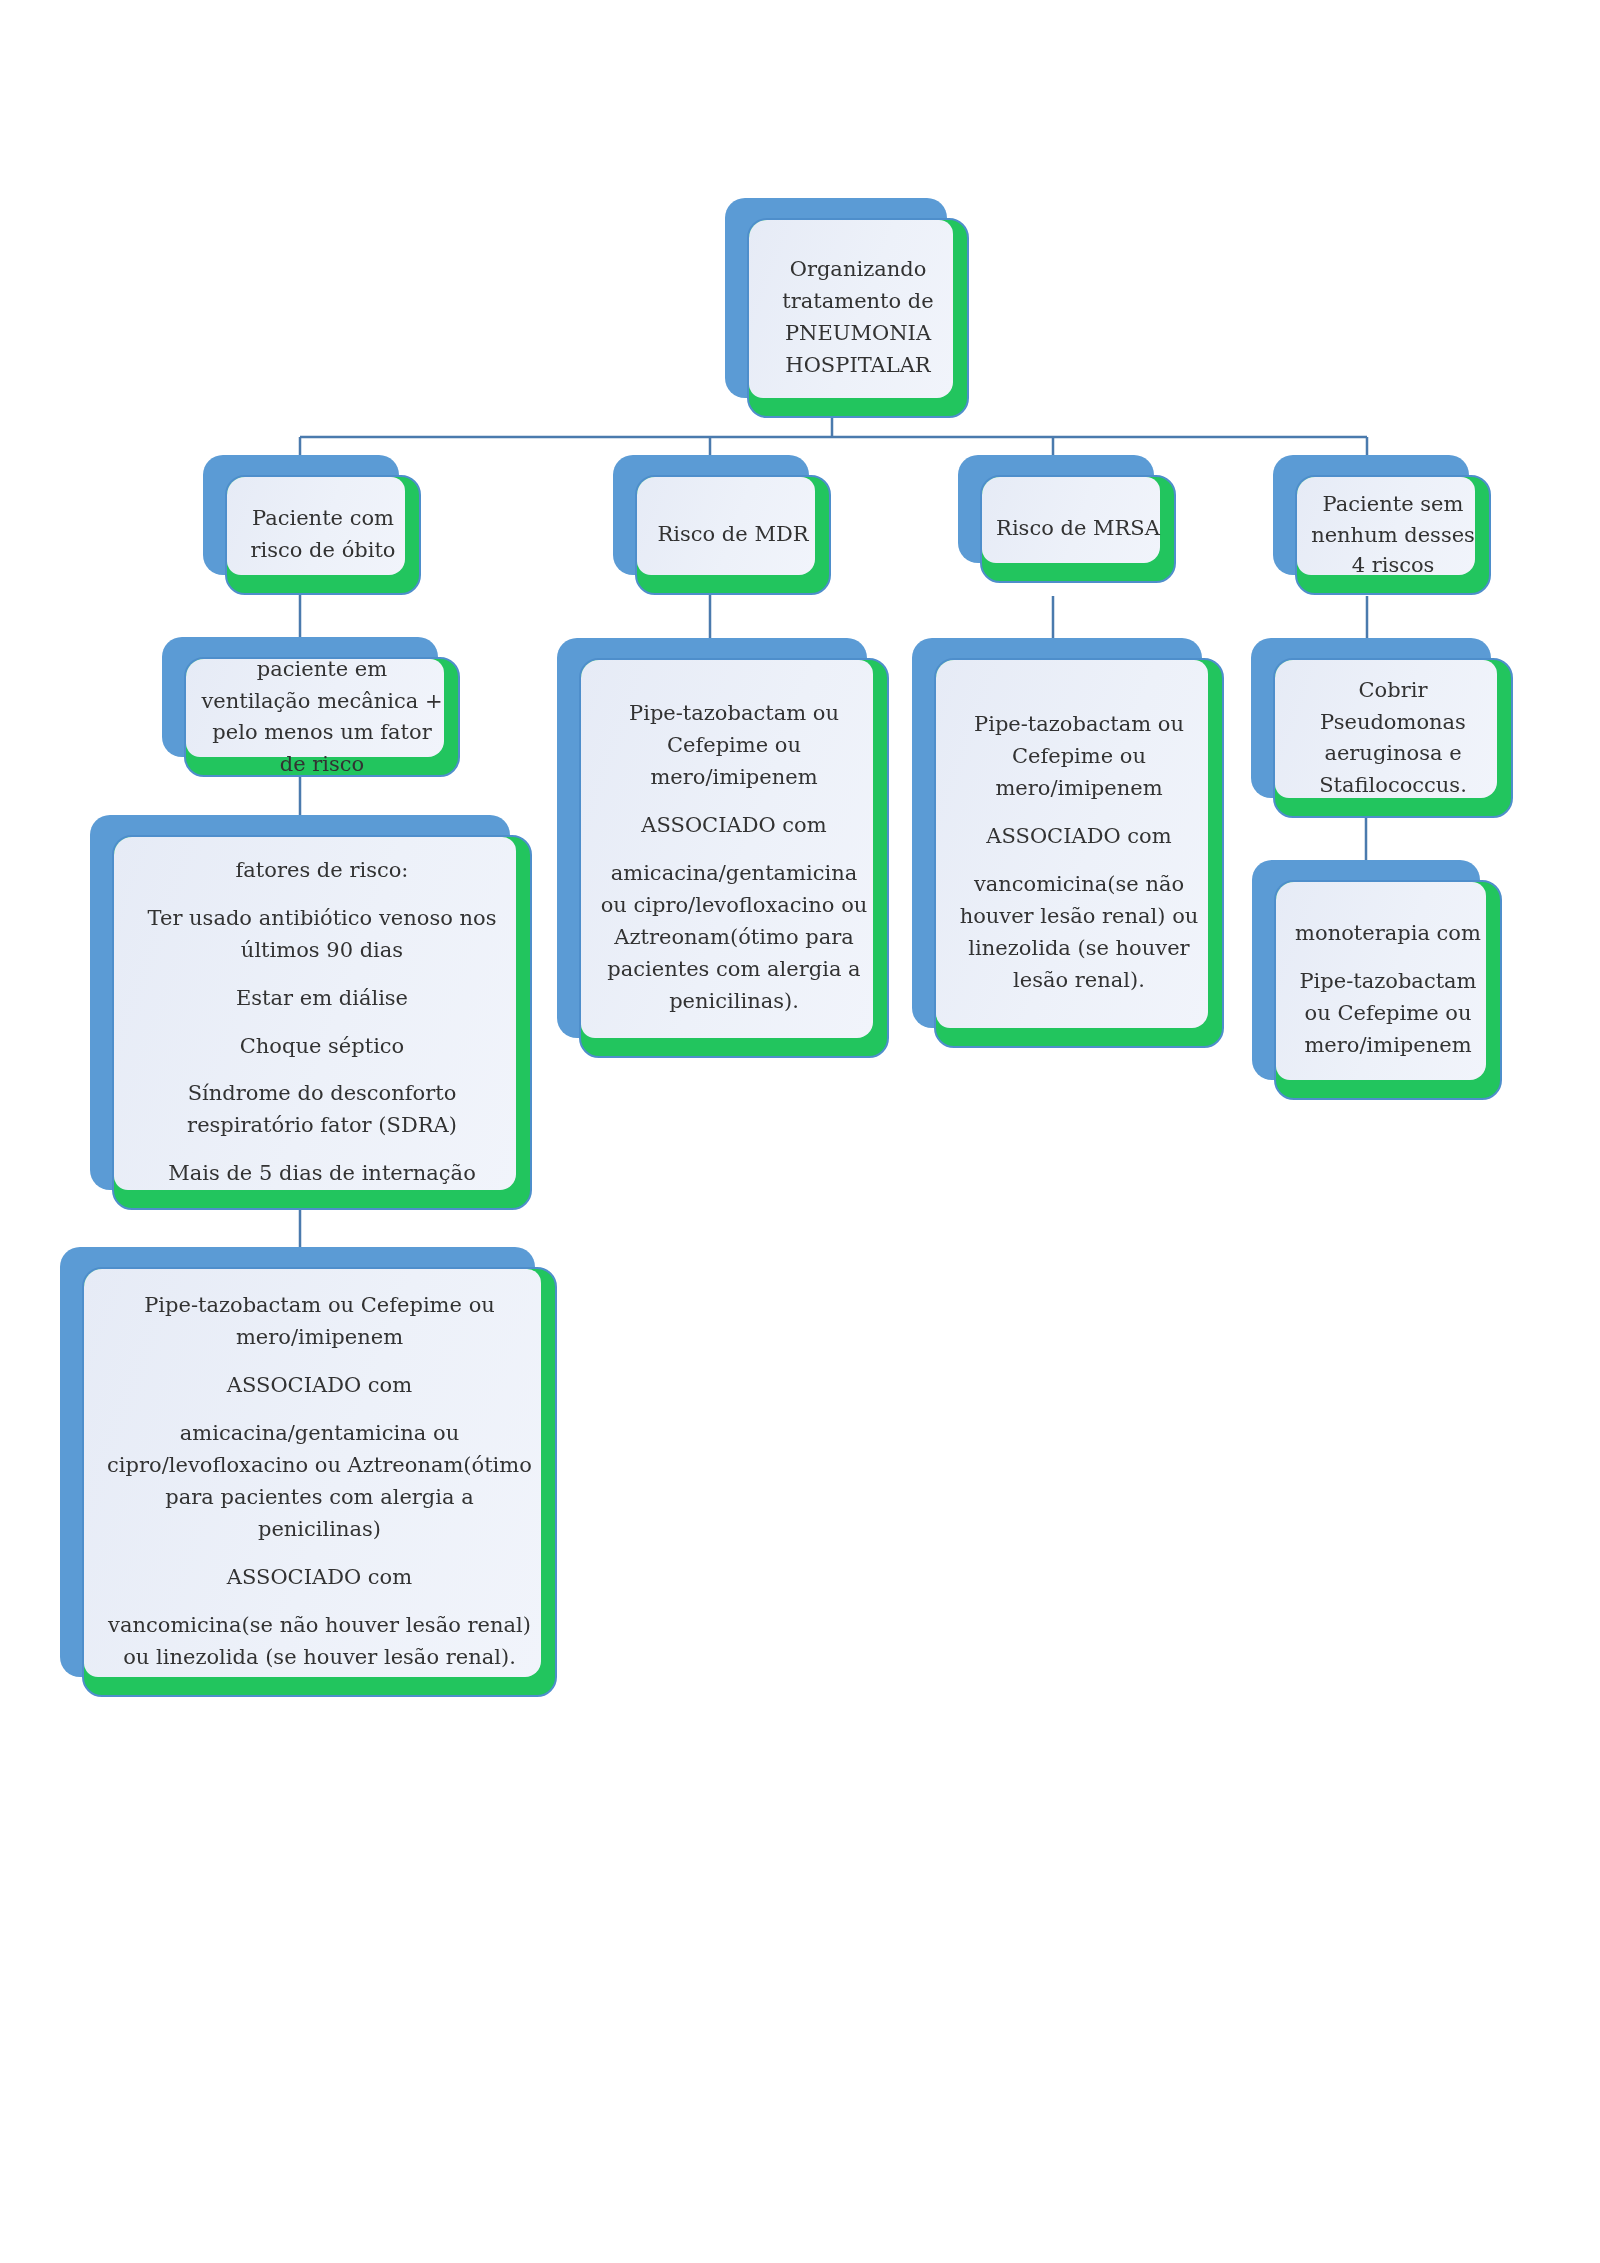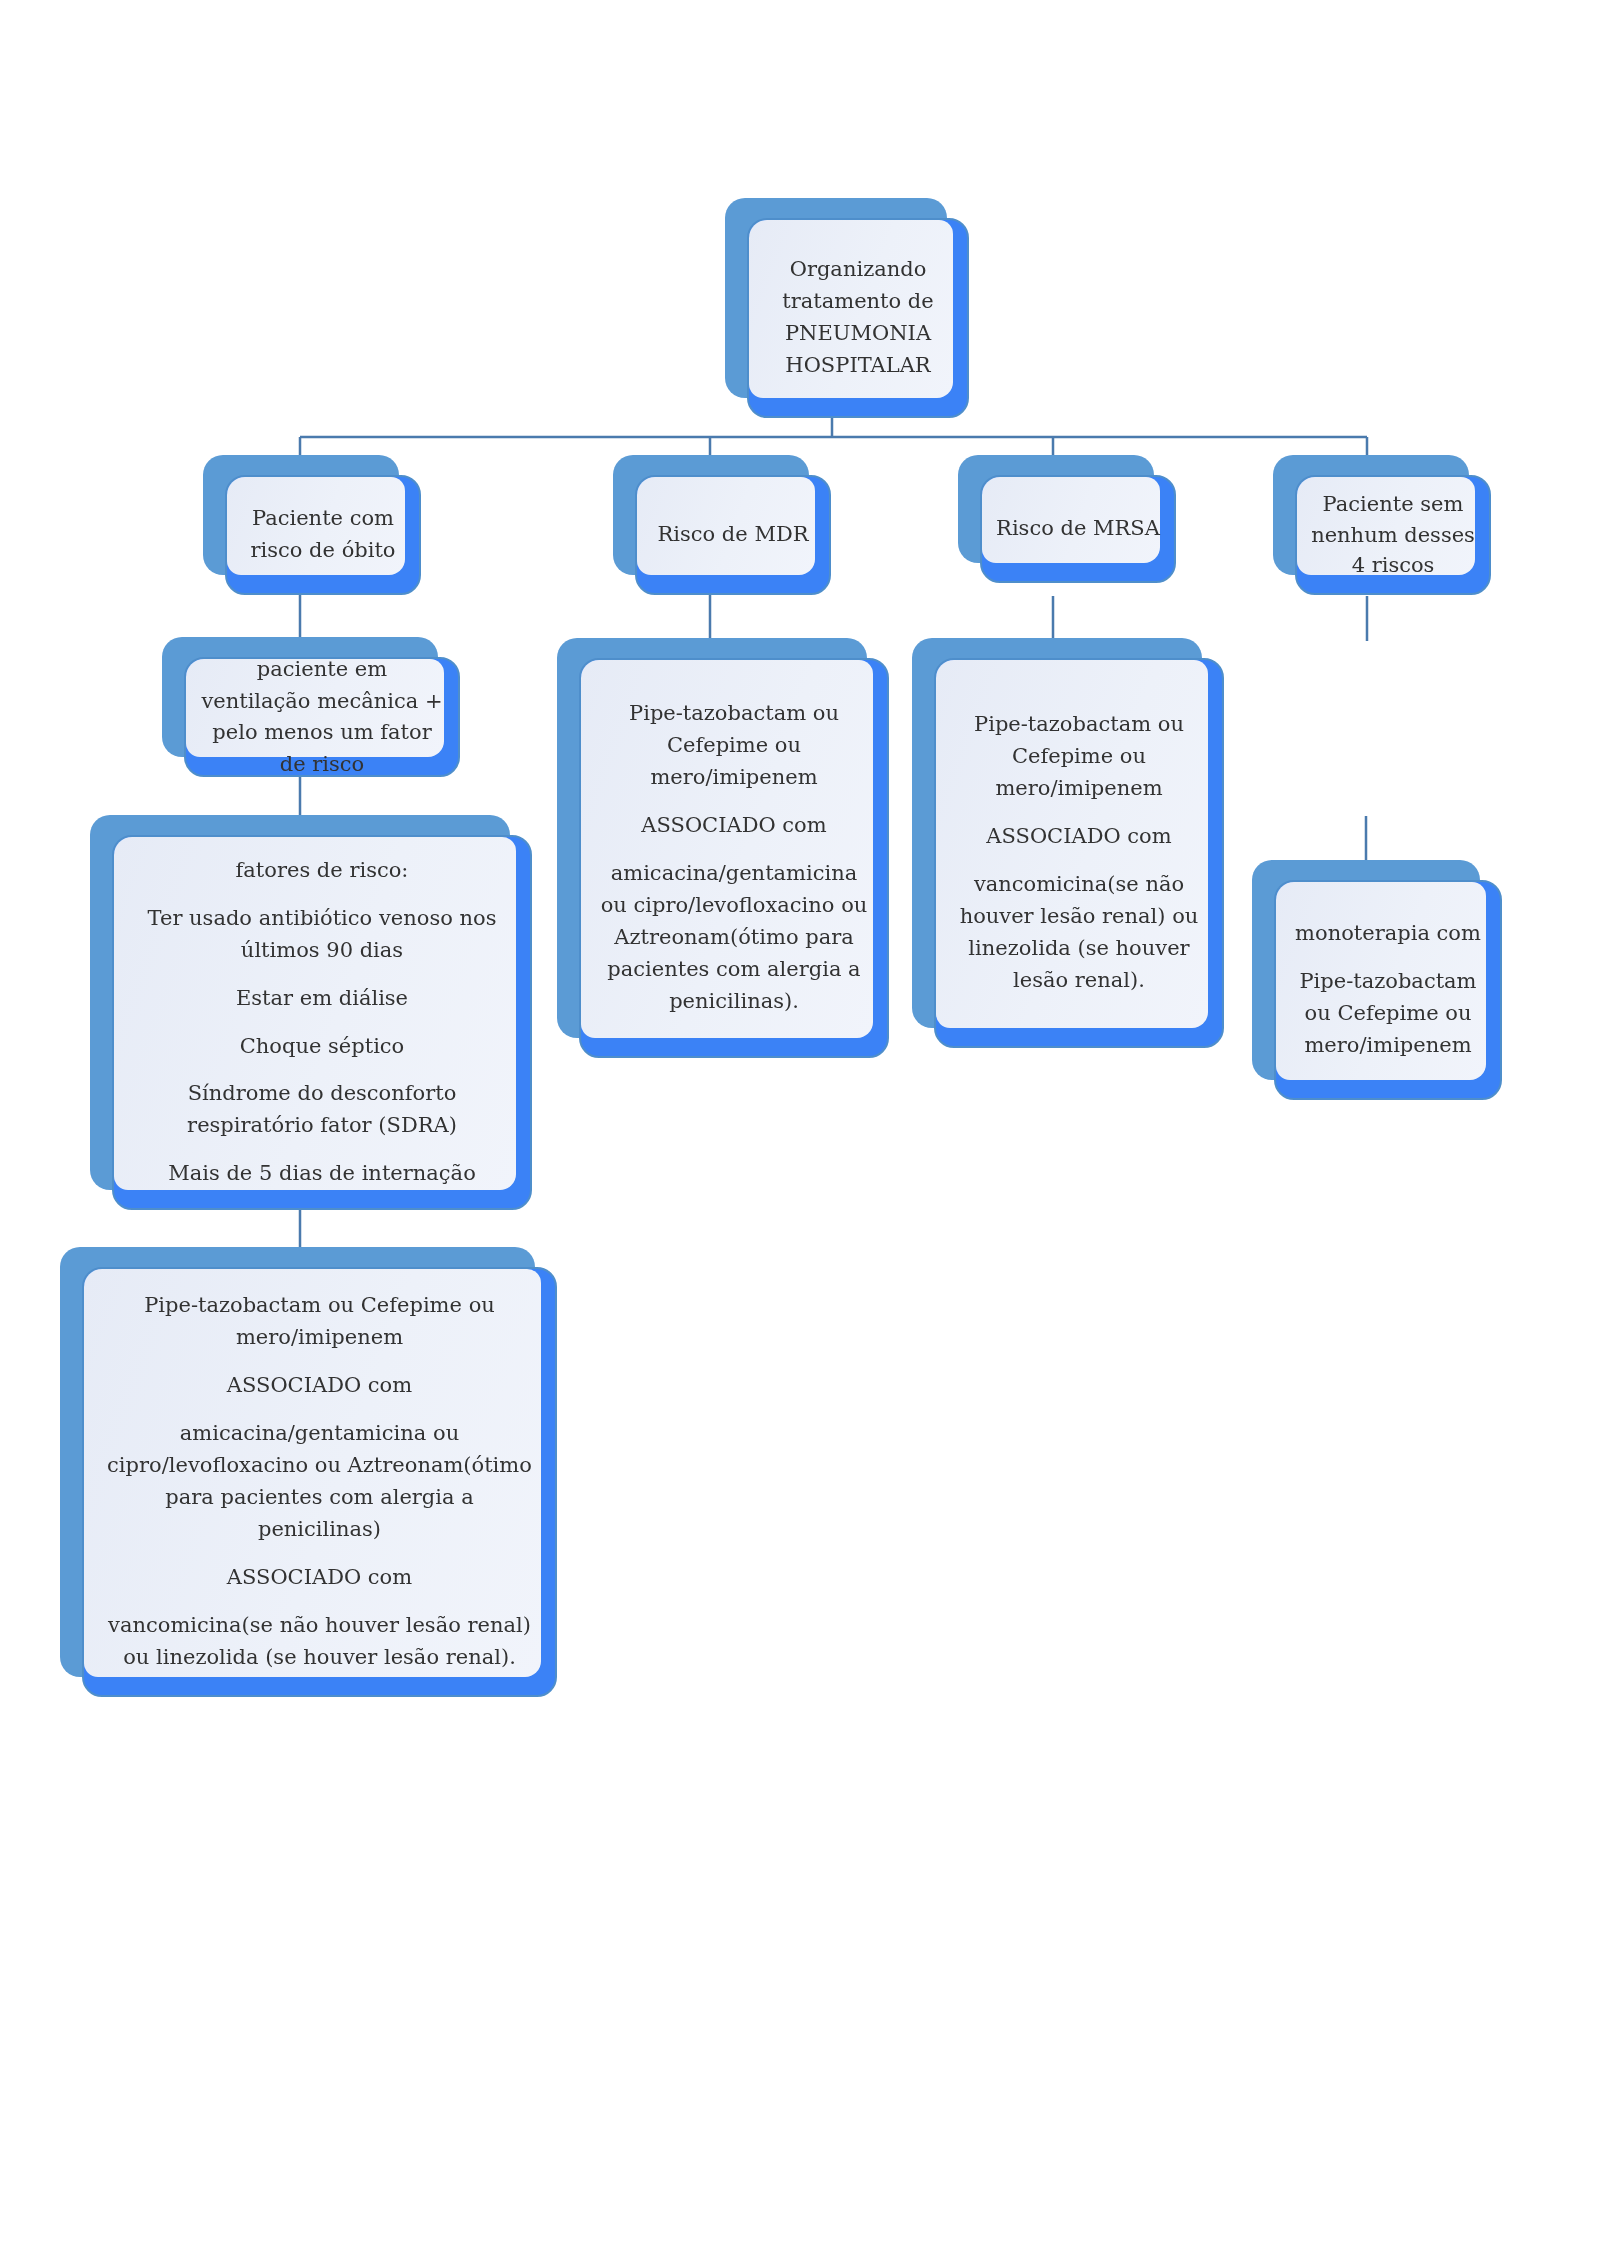--- a/index.html
+++ b/index.html
@@ -22,21 +22,21 @@
     position: absolute;
     left: 0; top: 0;
     width: 100%; height: 100%;
     background: #5b9bd5;
     border-radius: 20px;
   }
   .node .box {
     position: absolute;
     left: 22px; top: 20px;
     width: 100%; height: 100%;
-    background: #3b82f6;
+    background: #22c55e;
     border: 2.5px solid #4e8ecb;
     border-radius: 20px;
     box-sizing: border-box;
     overflow: hidden;
   }
   .node .fill {
     position: absolute;
     left: 0; top: 0;
     right: 14px; bottom: 18px;
     background: linear-gradient(110deg, #e6ebf6 0%, #edf1f9 55%, #f1f4fb 100%);
@@ -188,20 +188,27 @@
   </div>
 
   <div class="node n-c4h">
     <div class="shadow"></div>
     <div class="box">
       <div class="fill"></div>
       <div class="content">Paciente sem nenhum desses 4 riscos</div>
     </div>
   </div>
 
+  <div class="node n-c4b1">
+    <div class="shadow"></div>
+    <div class="box">
+      <div class="fill"></div>
+      <div class="content">Cobrir Pseudomonas aeruginosa e Stafilococcus.</div>
+    </div>
+  </div>
 
   <div class="node n-c4b2">
     <div class="shadow"></div>
     <div class="box">
       <div class="fill"></div>
       <div class="content">
         <p>monoterapia com</p>
         <p>Pipe-tazobactam ou Cefepime ou mero/imipenem</p>
       </div>
     </div>

